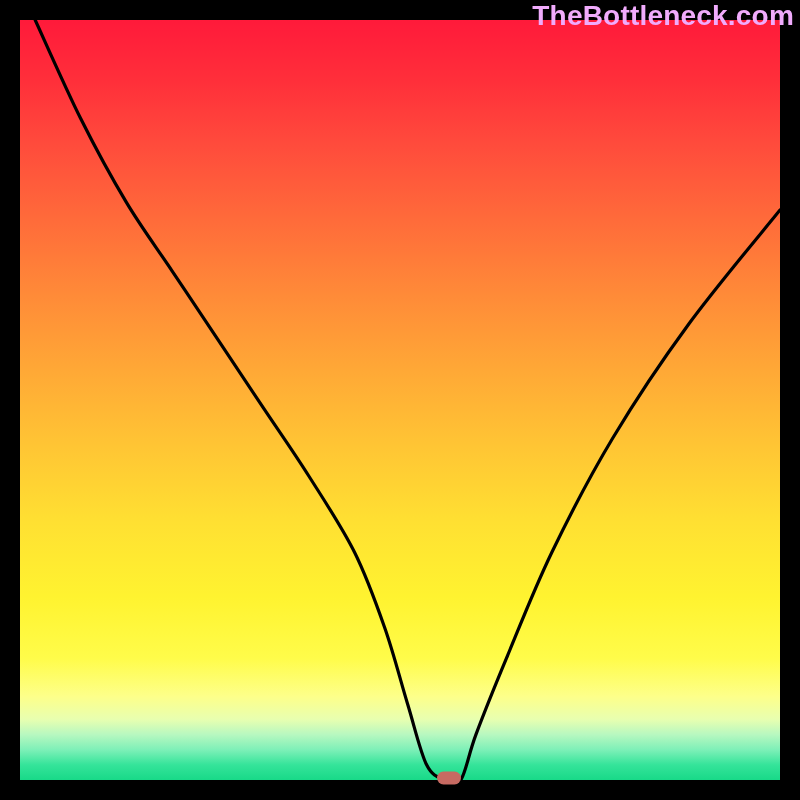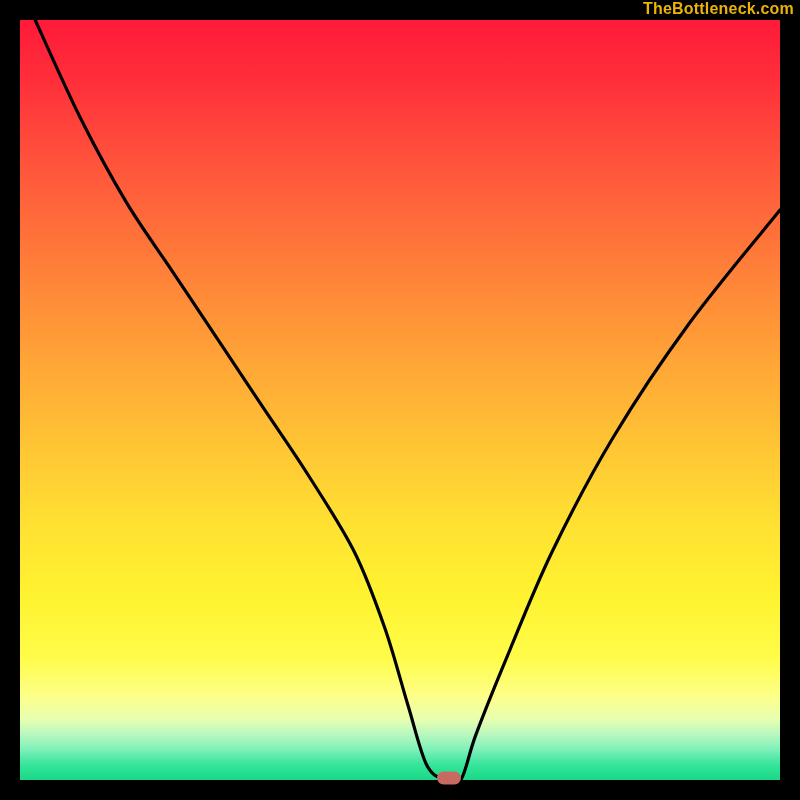--- a/index.html
+++ b/index.html
@@ -54,22 +54,22 @@
     width: 24px;
     height: 13px;
     border-radius: 7px;
     background: #c76a62;
     transform: translate(-50%, -50%);
   }
   .watermark {
     position: absolute;
     top: 0px;
     right: 6px;
-    color: #eab308;
-    font-size: 16px;
+    color: #f0abfc;
+    font-size: 28px;
     font-weight: 600;
     letter-spacing: 0.2px;
   }
 </style>
 </head>
 <body>
 
 <div class="frame">
   <div class="plot">
     <svg class="curve" viewBox="0 0 760 760" preserveAspectRatio="none">

